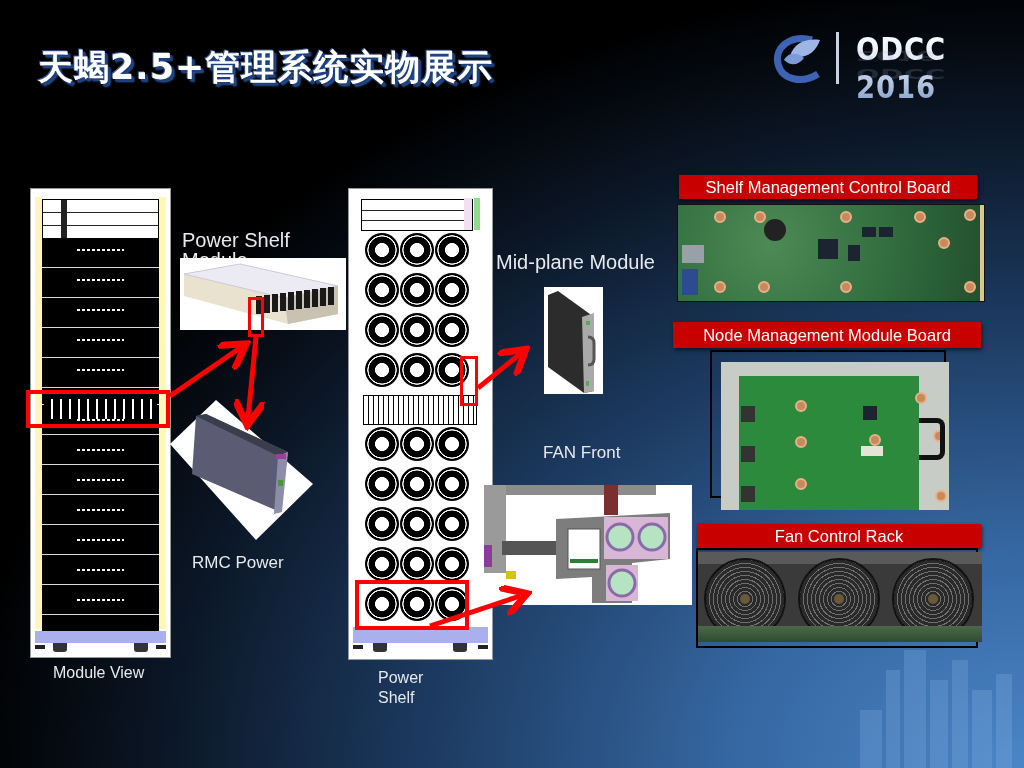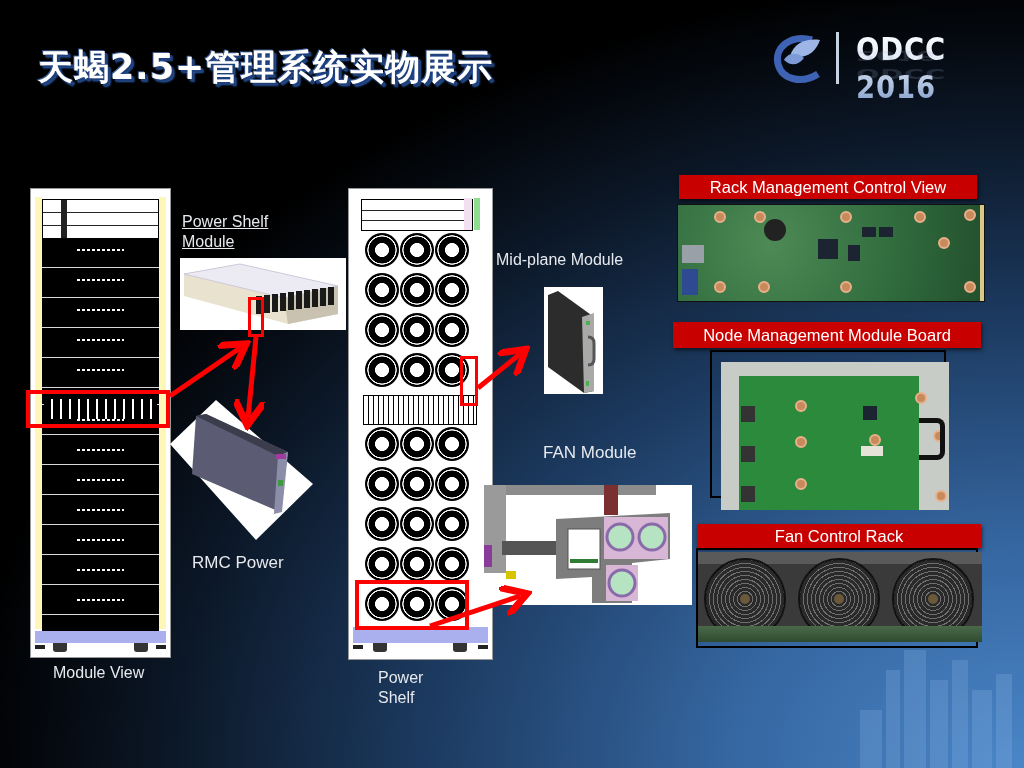--- a/index.html
+++ b/index.html
@@ -117,21 +117,21 @@
   </div>
   <div class="base" style="left:4px;top:442px;width:131px;height:12px;"></div>
   <div class="wheel" style="left:22px;top:454px;"></div>
   <div class="wheel" style="left:103px;top:454px;"></div>
   <div class="foot" style="left:4px;top:456px;"></div>
   <div class="foot" style="right:4px;top:456px;"></div>
 </div>
 <div class="redbox" style="left:26px;top:390px;width:144px;height:38px;"></div>
 <div class="abs label" style="left:53px;top:664px;font-size:16px;">Module View</div>
 
-<div class="abs label" style="left:182px;top:212px;font-size:16px;line-height:20px;text-decoration:underline;">
+<div class="abs label" style="left:182px;top:230px;font-size:20px;line-height:20px;">
   <div>Power Shelf</div>
   <div>Module</div>
 </div>
 <div class="photo" style="left:180px;top:258px;width:166px;height:72px;background:#fff;">
   <svg width="166" height="72" viewBox="0 0 166 72">
     <polygon points="4,16 60,6 158,28 158,56 108,66 4,38" fill="#e8e2cf"></polygon>
     <polygon points="4,16 60,6 158,28 104,40" fill="#ecebf4" stroke="#cfc8da"></polygon>
     <polygon points="104,40 158,28 158,56 108,66" fill="#c9c2b0"></polygon>
     <g fill="#1a1a1a">
       <rect x="76" y="38" width="6" height="18"></rect>
@@ -221,32 +221,32 @@
   <div class="foot" style="left:4px;top:456px;"></div>
   <div class="foot" style="right:4px;top:456px;"></div>
 </div>
 <div class="redbox" style="left:460px;top:356px;width:18px;height:50px;border-width:3px;"></div>
 <div class="redbox" style="left:355px;top:580px;width:114px;height:50px;"></div>
 <div class="abs label" style="left:378px;top:668px;font-size:16px;line-height:20px;">
   <div>Power</div>
   <div>Shelf</div>
 </div>
 
-<div class="abs label" style="left:496px;top:251px;font-size:16px;">Mid-plane Module</div>
+<div class="abs label" style="left:496px;top:251px;font-size:20px;">Mid-plane Module</div>
 <div class="photo" style="left:544px;top:287px;width:59px;height:107px;background:#fff;">
   <svg width="59" height="107" viewBox="0 0 59 107">
     <polygon points="4,8 14,4 50,30 50,104 40,106 4,80" fill="#2c2c2c"></polygon>
     <polygon points="38,30 50,26 50,104 40,106" fill="#a9aaa8"></polygon>
     <rect x="42" y="34" width="4" height="4" fill="#4caf50"></rect>
     <path d="M44 50 q6 0 6 6 v16 q0 6 -6 6" fill="none" stroke="#555" stroke-width="3"></path>
     <rect x="42" y="94" width="3" height="5" fill="#4caf50"></rect>
   </svg>
 </div>
 
-<div class="abs label" style="left:543px;top:443px;font-size:17px;">FAN Module</div>
+<div class="abs label" style="left:543px;top:443px;font-size:17px;">FAN Front</div>
 <div class="photo" style="left:484px;top:485px;width:208px;height:120px;background:#fff;">
   <svg width="208" height="120" viewBox="0 0 208 120">
     <rect x="0" y="0" width="22" height="88" fill="#9a9a9a"></rect>
     <rect x="0" y="60" width="8" height="22" fill="#8a3c9a"></rect>
     <rect x="22" y="0" width="150" height="10" fill="#8c8c8c"></rect>
     <rect x="18" y="56" width="70" height="14" fill="#555"></rect>
     <rect x="120" y="0" width="14" height="30" fill="#7a3030"></rect>
     <rect x="22" y="86" width="10" height="8" fill="#d6c400"></rect>
     <polygon points="72,34 186,28 186,74 148,78 148,118 108,118 108,92 72,94" fill="#7d7d7d"></polygon>
     <rect x="84" y="44" width="32" height="40" fill="#fff" stroke="#555"></rect>
@@ -265,21 +265,21 @@
     <marker id="ah" markerWidth="6" markerHeight="6" refX="3.5" refY="3" orient="auto" markerUnits="strokeWidth">
       <path d="M0,0 L5,3 L0,6" fill="none" stroke="#ff0000" stroke-width="1.4"></path>
     </marker>
   </defs>
   <line x1="170" y1="396" x2="240" y2="348" stroke="#ff0000" stroke-width="5" marker-end="url(#ah)"></line>
   <line x1="256" y1="337" x2="248" y2="418" stroke="#ff0000" stroke-width="5" marker-end="url(#ah)"></line>
   <line x1="478" y1="388" x2="520" y2="354" stroke="#ff0000" stroke-width="5" marker-end="url(#ah)"></line>
   <line x1="430" y1="626" x2="520" y2="596" stroke="#ff0000" stroke-width="5" marker-end="url(#ah)"></line>
 </svg>
 
-<div class="caption-bar" style="left:679px;top:175px;width:298px;">Rack Management Control View</div>
+<div class="caption-bar" style="left:679px;top:175px;width:298px;">Shelf Management Control Board</div>
 <div class="photo pcb" style="left:677px;top:204px;width:306px;height:96px;border:1px solid #111;">
   <div class="hole" style="left:36px;top:6px;"></div>
   <div class="hole" style="left:76px;top:6px;"></div>
   <div class="hole" style="left:162px;top:6px;"></div>
   <div class="hole" style="left:236px;top:6px;"></div>
   <div class="hole" style="left:286px;top:4px;"></div>
   <div class="hole" style="left:36px;top:76px;"></div>
   <div class="hole" style="left:80px;top:76px;"></div>
   <div class="hole" style="left:162px;top:76px;"></div>
   <div class="hole" style="left:286px;top:76px;"></div>

